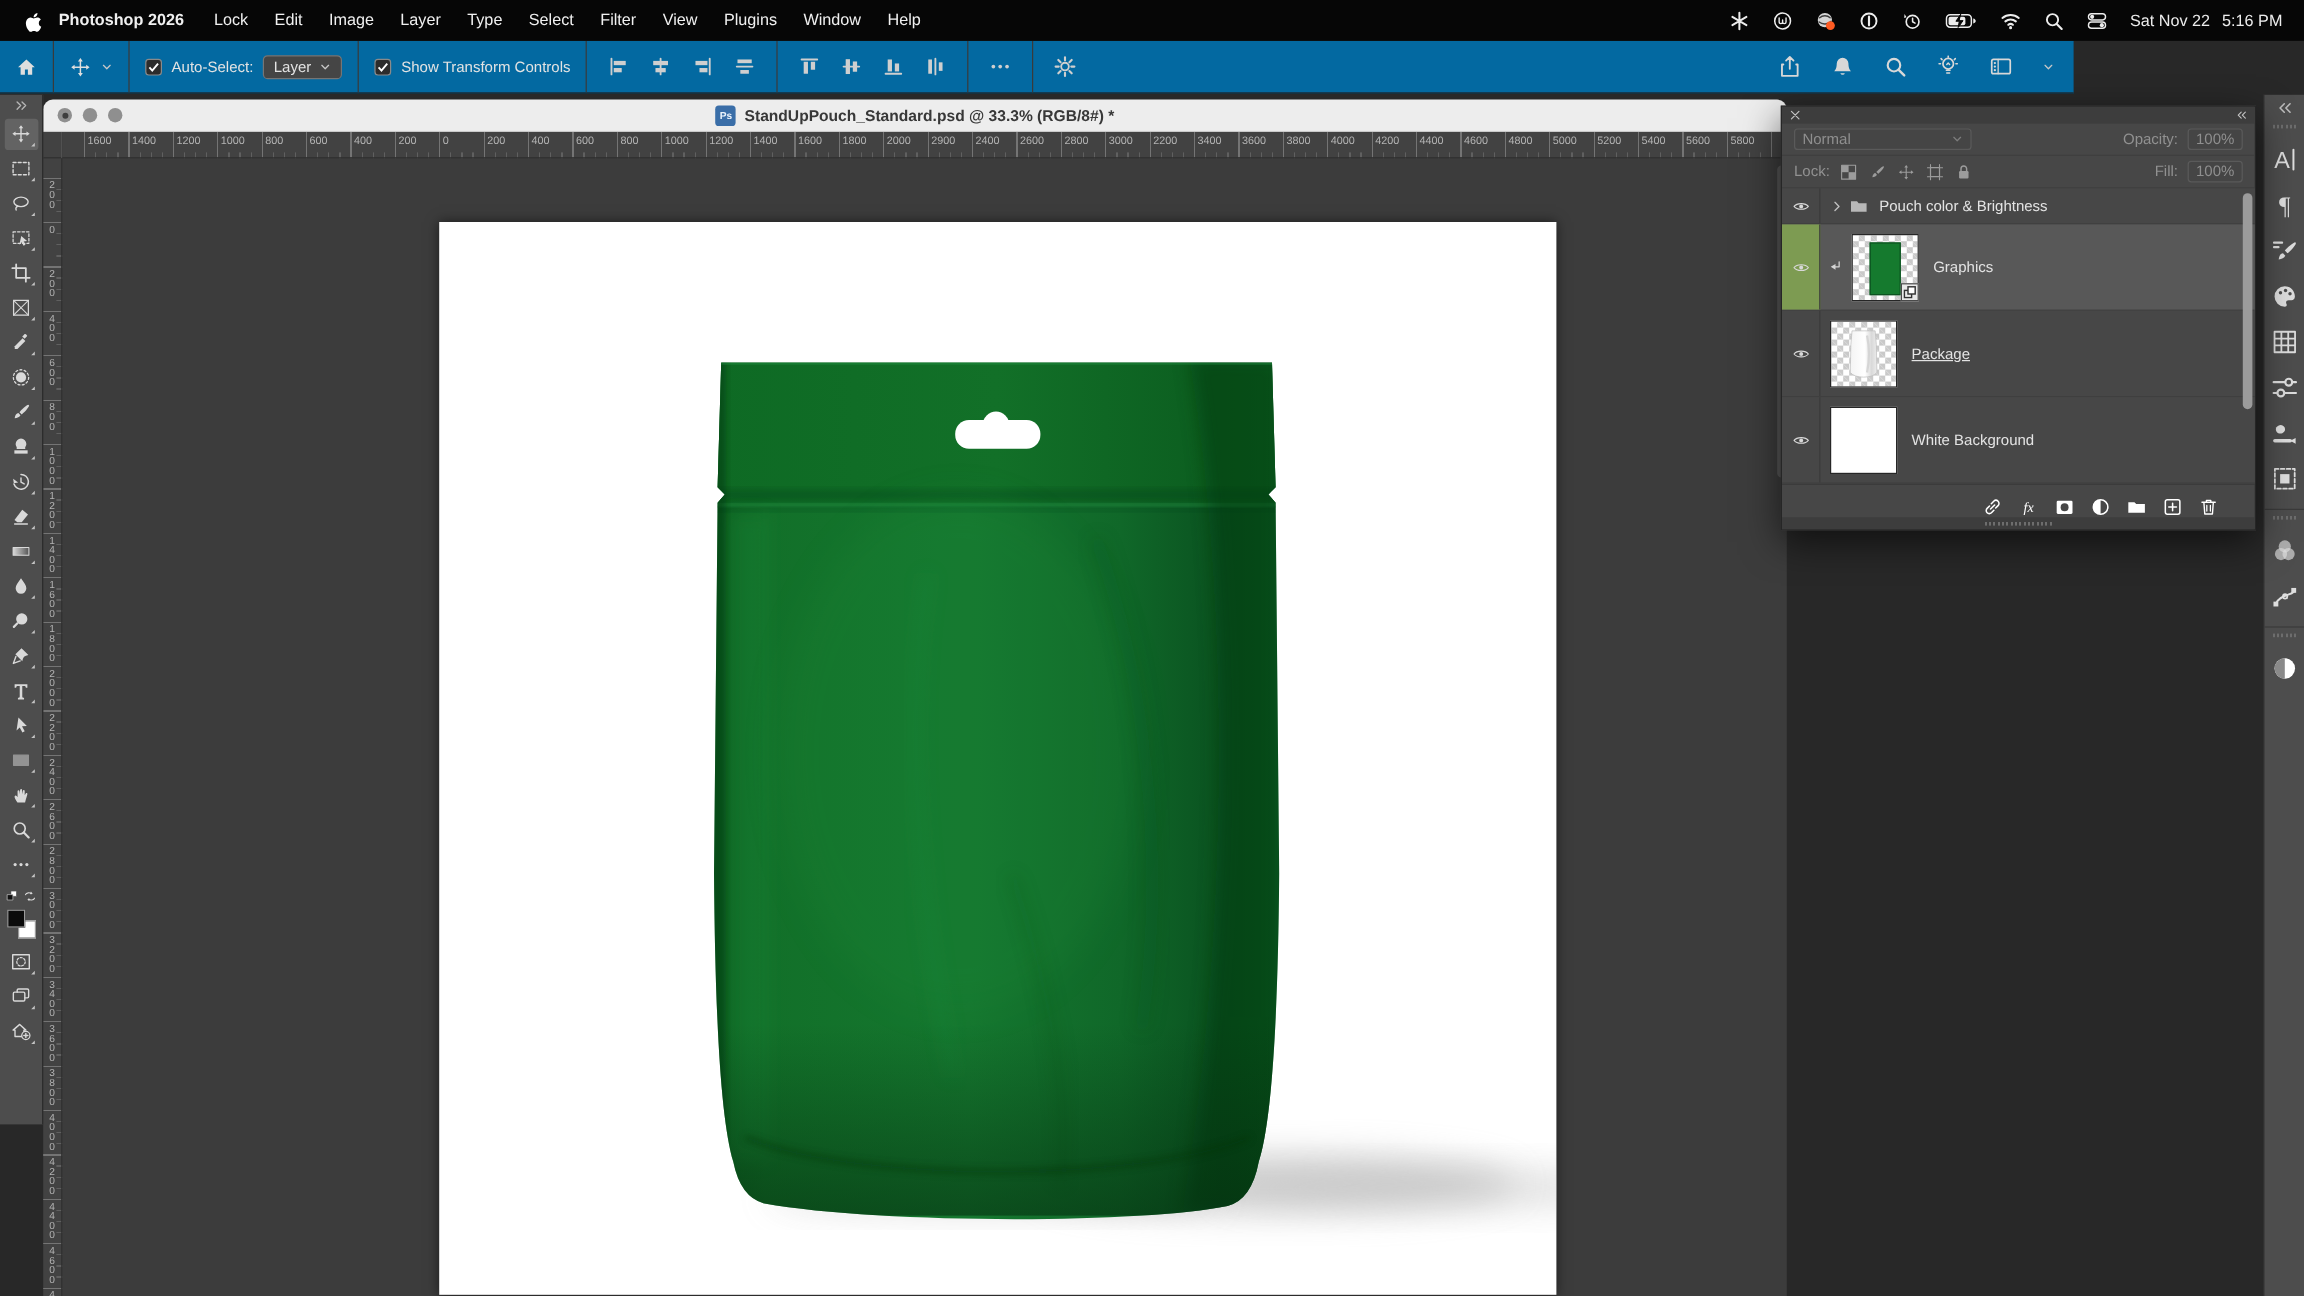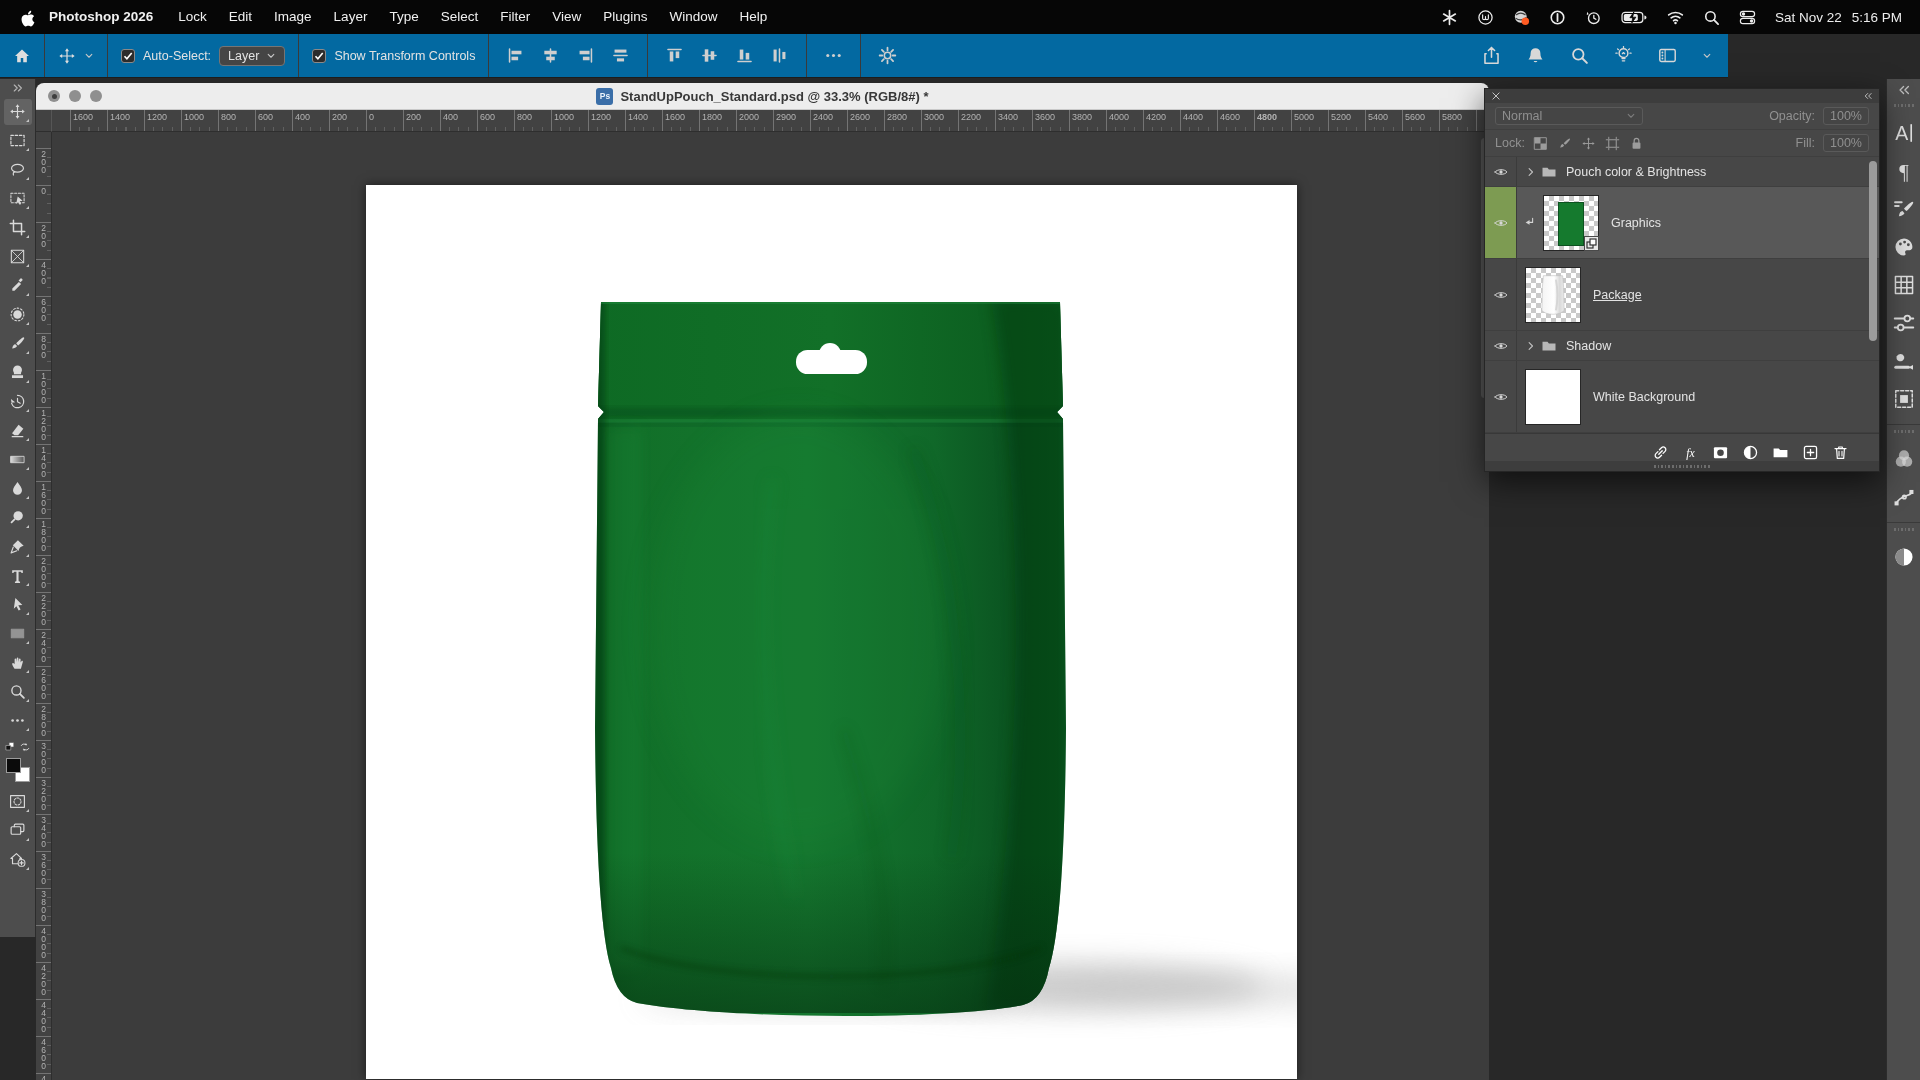--- a/index.html
+++ b/index.html
@@ -637,21 +637,21 @@
       <span class="hlabel" style="left: 835px;">2800</span>
       <span class="hlabel" style="left: 872px;">3000</span>
       <span class="hlabel" style="left: 909px;">2200</span>
       <span class="hlabel" style="left: 946px;">3400</span>
       <span class="hlabel" style="left: 983px;">3600</span>
       <span class="hlabel" style="left: 1020px;">3800</span>
       <span class="hlabel" style="left: 1057px;">4000</span>
       <span class="hlabel" style="left: 1094px;">4200</span>
       <span class="hlabel" style="left: 1131px;">4400</span>
       <span class="hlabel" style="left: 1168px;">4600</span>
-      <span class="hlabel" style="left: 1205px; font-weight: bold;">4800</span>
+      <span class="hlabel" style="left: 1205px;">4800</span>
       <span class="hlabel" style="left: 1242px;">5000</span>
       <span class="hlabel" style="left: 1279px;">5200</span>
       <span class="hlabel" style="left: 1316px;">5400</span>
       <span class="hlabel" style="left: 1353px;">5600</span>
       <span class="hlabel" style="left: 1390px;">5800</span>
     </div>
   <div id="vruler">
       <span class="vlabel" style="top: 18px;">2
 0
 0</span>
@@ -975,41 +975,20 @@
                 <stop offset="1" stop-color="#ececec"></stop>
               </linearGradient>
             </defs>
           <path d="M18,8 L38,8 L39,20 L39.5,44 Q36,48 28,48 Q20,48 16.5,44 L17,20 Z" fill="url(#pkgG)" stroke="#bdbdbd" stroke-width="0.6"></path>
           <path d="M31,12 C33,22 33,34 31,44" stroke="#cfcfcf" stroke-width="2" fill="none" opacity="0.8"></path>
         </svg>
       </div>
       <span class="lname underline">Package</span>
     </div>
 
-    <div class="lrow lrow-group">
-      <div class="eyecell">
-        <span class="i14">
-            <svg viewBox="0 0 16 16" width="100%" height="100%" fill="none" stroke-linecap="round" stroke-linejoin="round">
-              <path d="M1.2 8c2.6-3.6 11-3.6 13.6 0-2.6 3.6-11 3.6-13.6 0z" stroke="currentColor" stroke-width="1.1"></path>
-              <circle cx="8" cy="8" r="1.9" fill="currentColor"></circle>
-            </svg>
-          </span>
-      </div>
-      <span class="i12 disclosure">
-          <svg viewBox="0 0 16 16" width="100%" height="100%" fill="none" stroke-linecap="round" stroke-linejoin="round">
-            <path d="M5.5 3.5L10 8l-4.5 4.5" stroke="currentColor" stroke-width="1.5"></path>
-          </svg>
-        </span>
-      <span class="i16 foldericon">
-          <svg viewBox="0 0 16 16" width="100%" height="100%" fill="none" stroke-linecap="round" stroke-linejoin="round">
-            <path d="M1.5 3.8h5l1.4 1.6h6.6v7H1.5z" fill="currentColor"></path>
-          </svg>
-        </span>
-      <span class="lname">Shadow</span>
-    </div>
 
     <div class="lrow lrow-thumb">
       <div class="eyecell">
         <span class="i14">
             <svg viewBox="0 0 16 16" width="100%" height="100%" fill="none" stroke-linecap="round" stroke-linejoin="round">
               <path d="M1.2 8c2.6-3.6 11-3.6 13.6 0-2.6 3.6-11 3.6-13.6 0z" stroke="currentColor" stroke-width="1.1"></path>
               <circle cx="8" cy="8" r="1.9" fill="currentColor"></circle>
             </svg>
           </span>
       </div>

